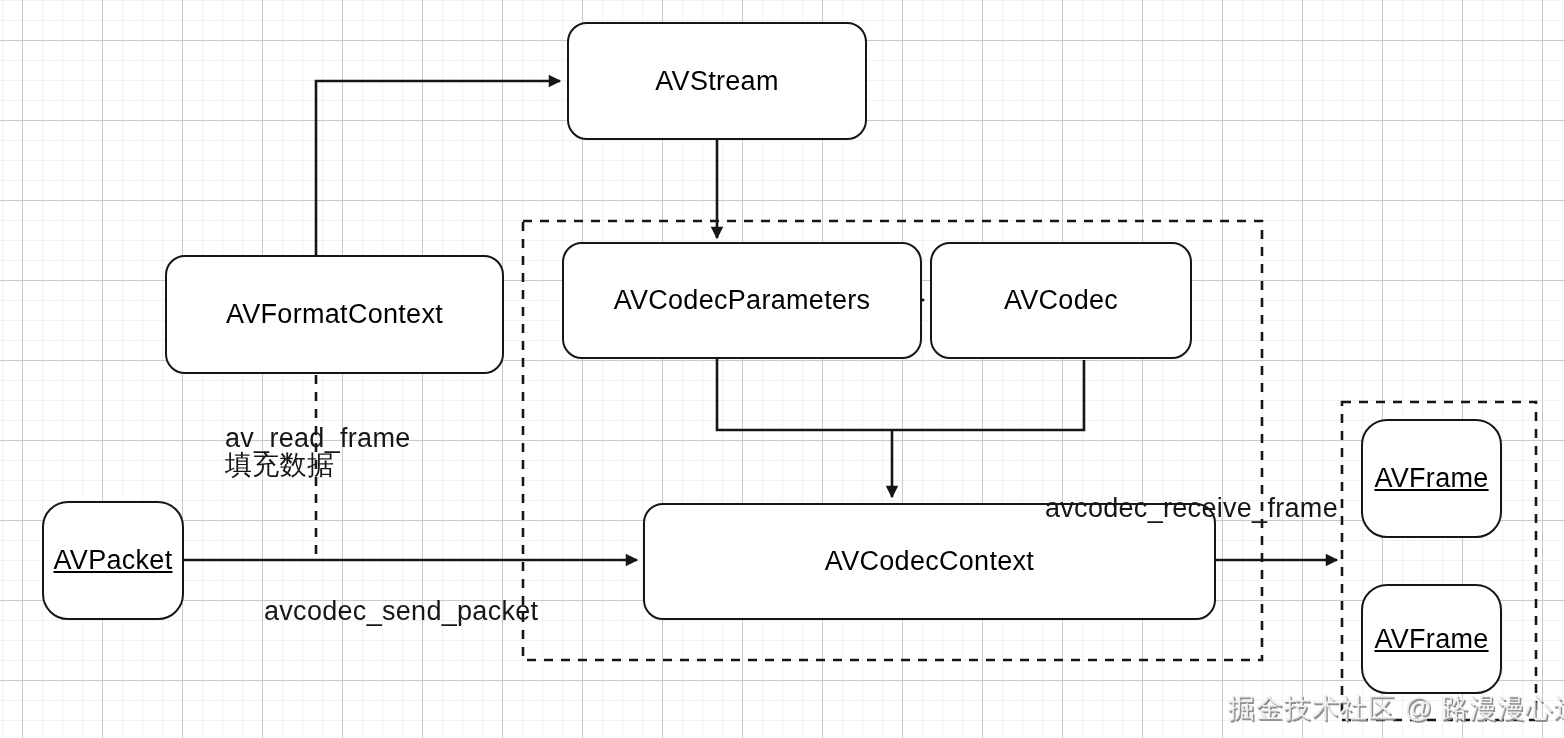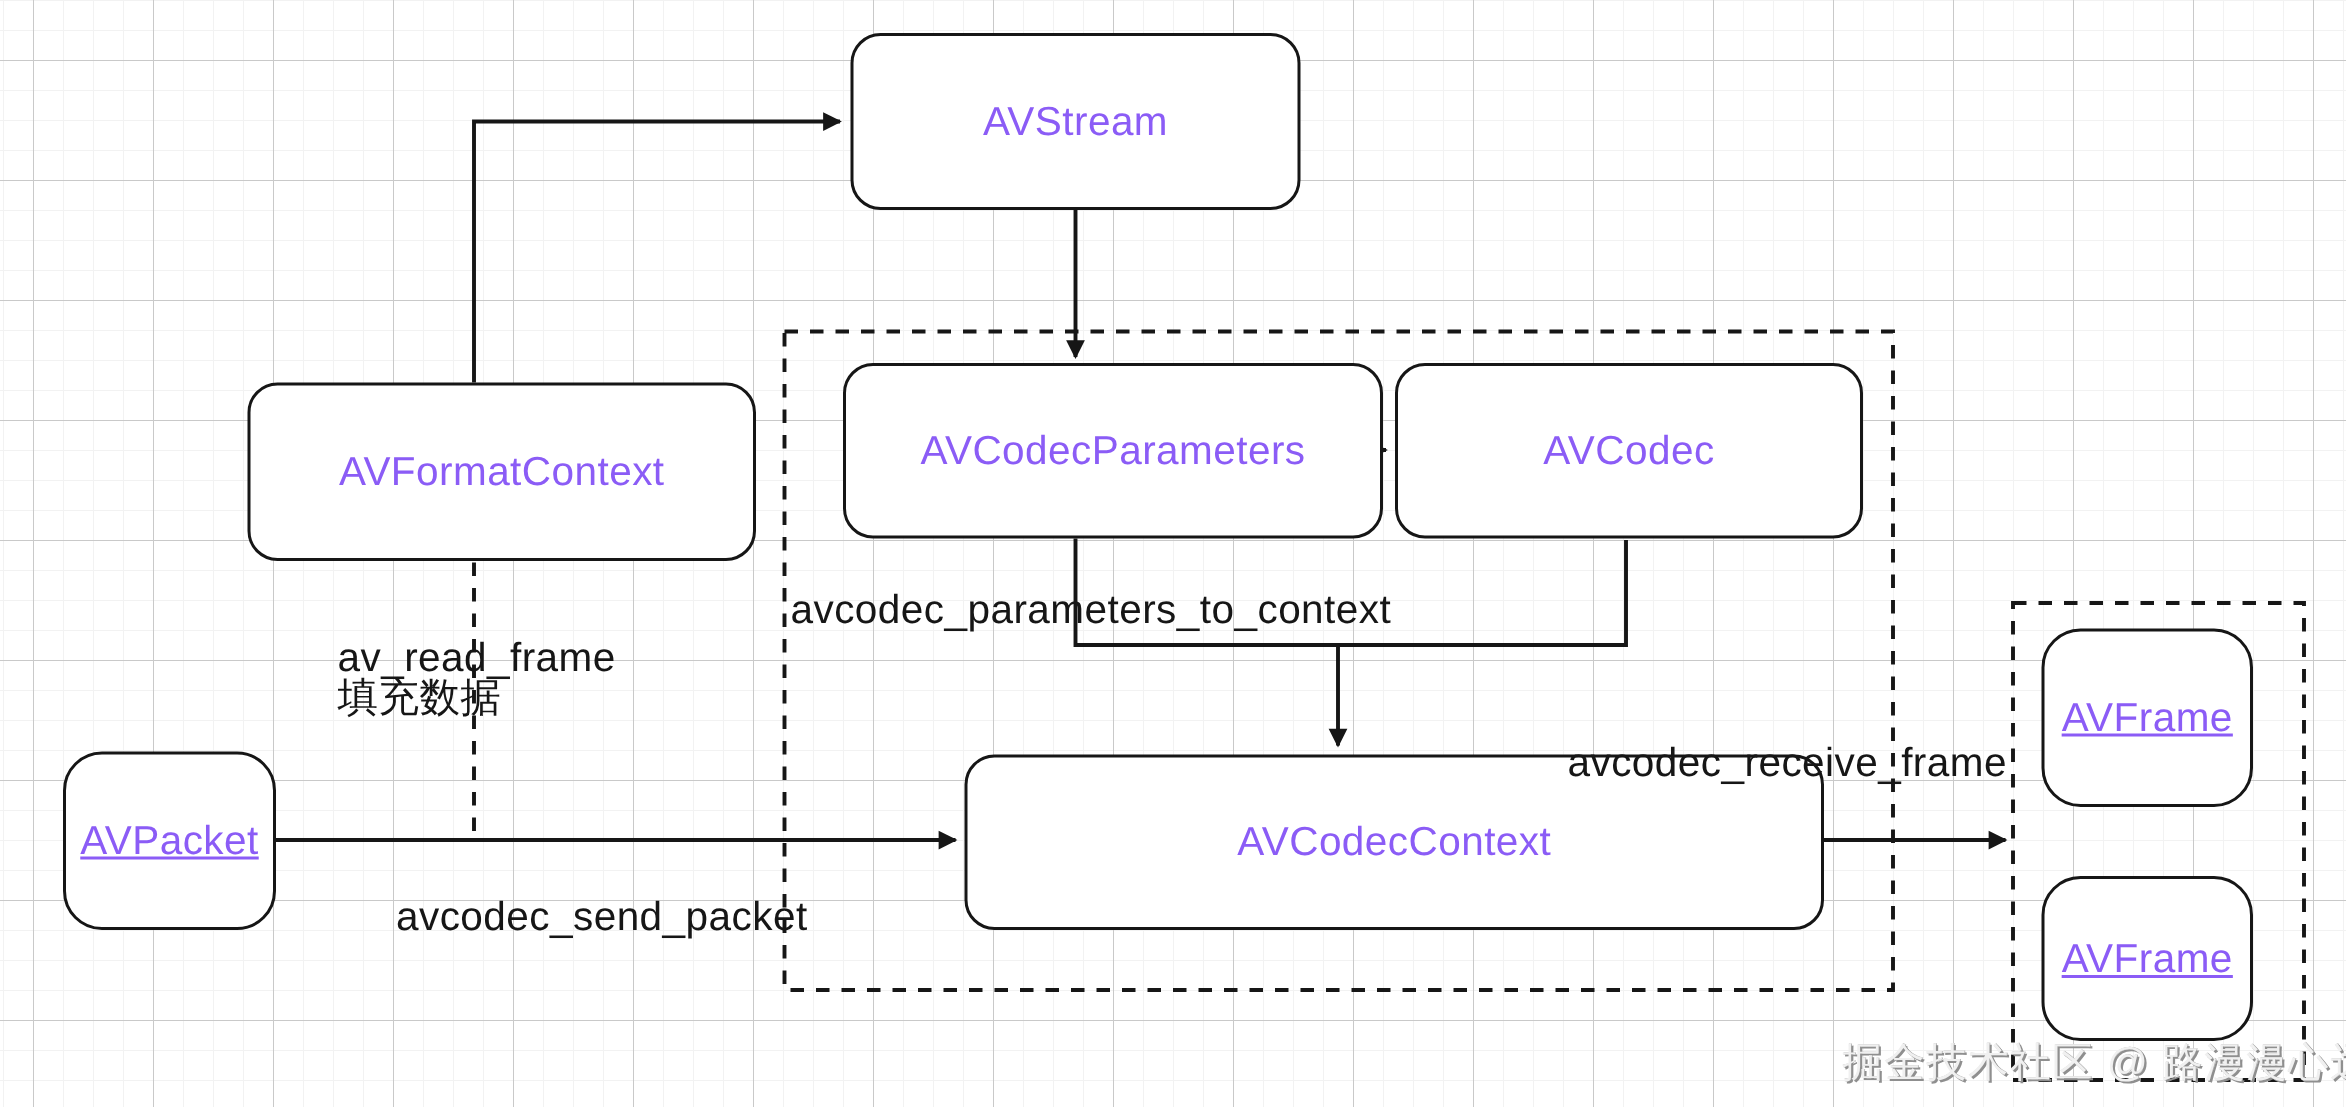--- a/index.html
+++ b/index.html
@@ -18,21 +18,21 @@
     background-position:22px 40px,22px 40px,2px 0px,2px 0px;
   }
   svg.wires{position:absolute;left:0;top:0;z-index:2;}
   .node{
     position:absolute;
     box-sizing:border-box;
     background:#ffffff;
     border:2.6px solid #161616;
     border-radius:20px;
     display:flex;align-items:center;justify-content:center;
-    font-size:27px;color:#8b5cf6;
+    font-size:27px;color:#000000;
     z-index:3;
     letter-spacing:0.3px;
   }
   .node.small{border-radius:26px;text-decoration:underline;}
   .edge-label{
     position:absolute;
     font-size:27px;color:#161616;
     white-space:nowrap;
     z-index:4;
     letter-spacing:0.3px;
@@ -85,21 +85,21 @@
   </div>
 
   <div class="node" style="left:165px;top:255px;width:339px;height:119px">
     <span>AVFormatContext</span>
   </div>
 
   <div class="node" style="left:562px;top:242px;width:360px;height:117px">
     <span>AVCodecParameters</span>
   </div>
 
-  <div class="node" style="left:930px;top:242px;width:312px;height:117px">
+  <div class="node" style="left:930px;top:242px;width:262px;height:117px">
     <span>AVCodec</span>
   </div>
 
   <div class="node" style="left:643px;top:503px;width:573px;height:117px">
     <span>AVCodecContext</span>
   </div>
 
   <div class="node small" style="left:42px;top:501px;width:142px;height:119px">
     <span>AVPacket</span>
   </div>
@@ -109,21 +109,20 @@
   </div>
 
   <div class="node small" style="left:1361px;top:584px;width:141px;height:110px">
     <span>AVFrame</span>
   </div>
 
   <div class="edge-label" style="left:225px;top:423px">av_read_frame</div>
 
   <div class="edge-label" style="left:225px;top:447px">填充数据</div>
 
-  <div class="edge-label" style="left:527px;top:391px">avcodec_parameters_to_context</div>
 
   <div class="edge-label" style="left:264px;top:596px">avcodec_send_packet</div>
 
   <div class="edge-label" style="left:1045px;top:493px">avcodec_receive_frame</div>
 
   <div class="watermark" style="left:1228px;top:690px">掘金技术社区 @ 路漫漫心远</div>
 
 </div>
 
 </body></html>

